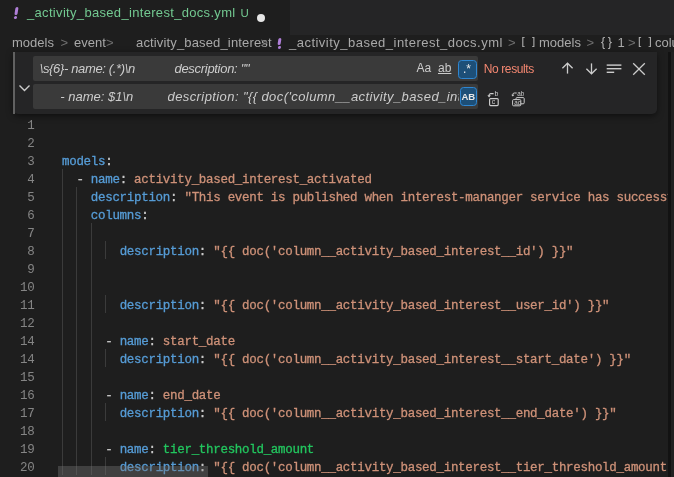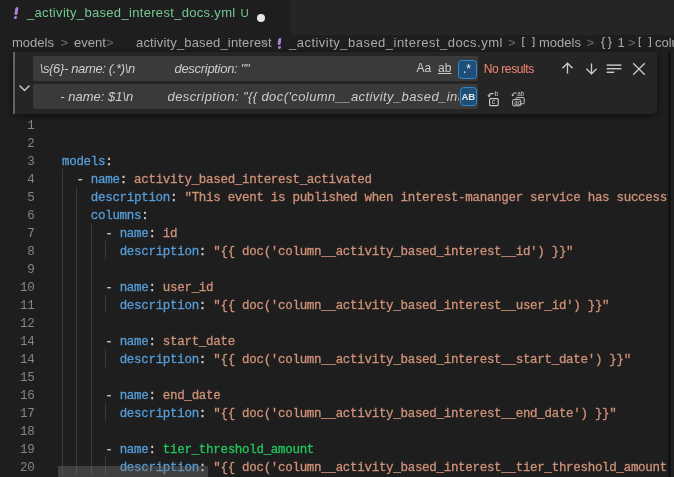--- a/index.html
+++ b/index.html
@@ -90,36 +90,34 @@
 <div class="guide" style="left:76.4px;top:187px"></div>
 <div class="cl" style="top:189.4px"><span style="color:#cccccc">    </span><span style="color:#569cd6">description</span><span style="color:#cccccc">:</span><span style="color:#cccccc"> </span><span style="color:#ce9178">"This event is published when interest-mananger service has successfully processed</span></div>
 <div class="ln" style="top:207.4px">6</div>
 <div class="guide" style="left:62px;top:205px"></div>
 <div class="guide" style="left:76.4px;top:205px"></div>
 <div class="cl" style="top:207.4px"><span style="color:#cccccc">    </span><span style="color:#569cd6">columns</span><span style="color:#cccccc">:</span></div>
 <div class="ln" style="top:225.4px">7</div>
 <div class="guide" style="left:62px;top:223px"></div>
 <div class="guide" style="left:76.4px;top:223px"></div>
 <div class="guide" style="left:90.8px;top:223px"></div>
-<div class="cl" style="top:225.4px"><span style="color:#cccccc">      - </span><span style="color:#569cd6">name</span><span style="color:#cccccc">:</span><span style="color:#cccccc"> </span><span style="color:#ce9178">id</span></div>
 <div class="ln" style="top:243.4px">8</div>
 <div class="guide" style="left:62px;top:241px"></div>
 <div class="guide" style="left:76.4px;top:241px"></div>
 <div class="guide" style="left:90.8px;top:241px"></div>
 <div class="guide" style="left:105.2px;top:241px"></div>
 <div class="cl" style="top:243.4px"><span style="color:#cccccc">        </span><span style="color:#569cd6">description</span><span style="color:#cccccc">:</span><span style="color:#cccccc"> </span><span style="color:#ce9178">"{{ doc('column__activity_based_interest__id') }}"</span></div>
 <div class="ln" style="top:261.4px">9</div>
 <div class="guide" style="left:62px;top:259px"></div>
 <div class="guide" style="left:76.4px;top:259px"></div>
 <div class="guide" style="left:90.8px;top:259px"></div>
 <div class="ln" style="top:279.4px">10</div>
 <div class="guide" style="left:62px;top:277px"></div>
 <div class="guide" style="left:76.4px;top:277px"></div>
 <div class="guide" style="left:90.8px;top:277px"></div>
-<div class="cl" style="top:279.4px"><span style="color:#cccccc">      - </span><span style="color:#569cd6">name</span><span style="color:#cccccc">:</span><span style="color:#cccccc"> </span><span style="color:#ce9178">user_id</span></div>
 <div class="ln" style="top:297.4px">11</div>
 <div class="guide" style="left:62px;top:295px"></div>
 <div class="guide" style="left:76.4px;top:295px"></div>
 <div class="guide" style="left:90.8px;top:295px"></div>
 <div class="guide" style="left:105.2px;top:295px"></div>
 <div class="cl" style="top:297.4px"><span style="color:#cccccc">        </span><span style="color:#569cd6">description</span><span style="color:#cccccc">:</span><span style="color:#cccccc"> </span><span style="color:#ce9178">"{{ doc('column__activity_based_interest__user_id') }}"</span></div>
 <div class="ln" style="top:315.4px">12</div>
 <div class="guide" style="left:62px;top:313px"></div>
 <div class="guide" style="left:76.4px;top:313px"></div>
 <div class="guide" style="left:90.8px;top:313px"></div>

